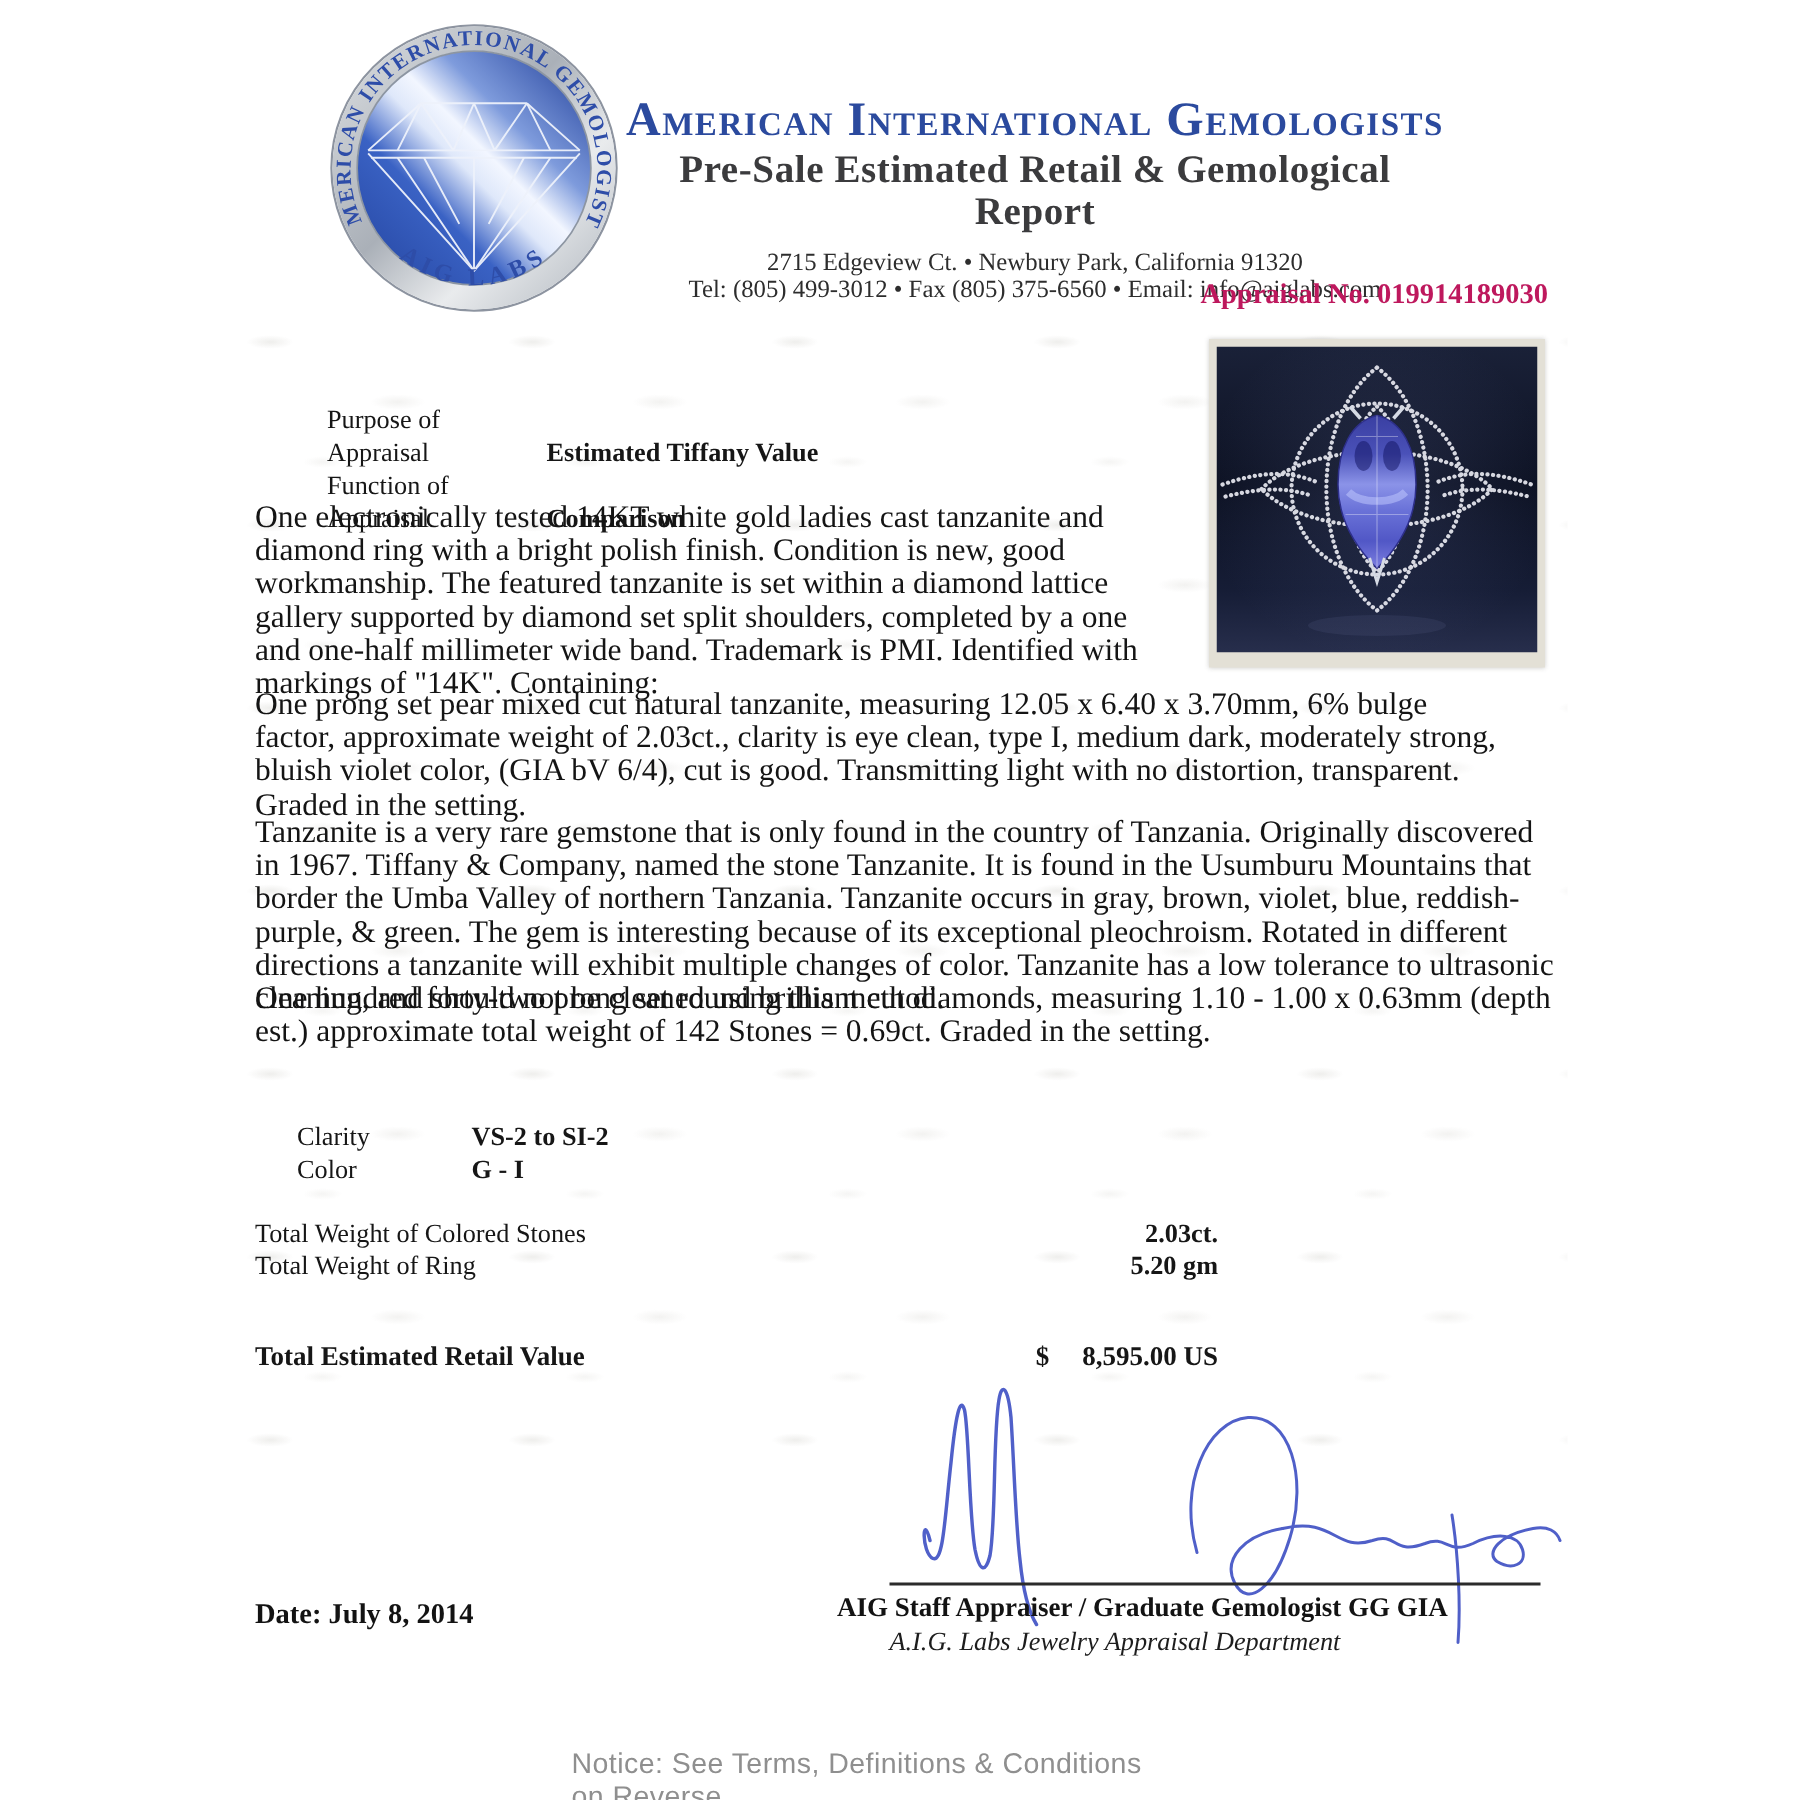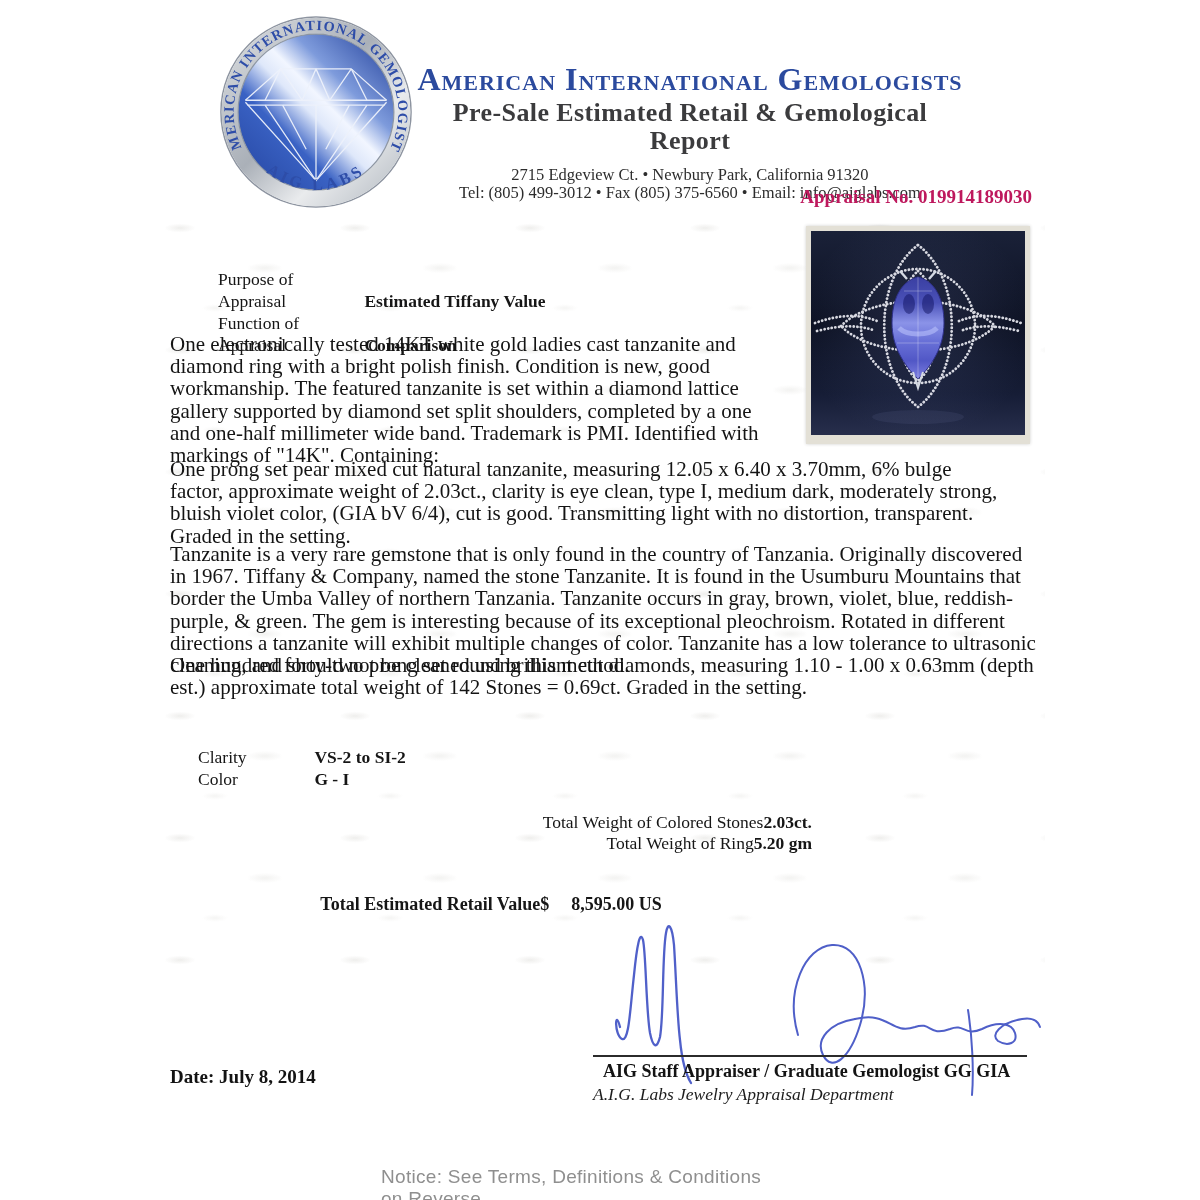--- a/index.html
+++ b/index.html
@@ -45,31 +45,31 @@
   .meta .value{font-weight:bold;}
   .para{position:absolute;font-size:21px;line-height:22.2px;color:#141414;}
   .p1{left:170px;top:333px;width:598px;}
   .p2{left:170px;top:458px;width:840px;}
   .p3{left:170px;top:543px;width:868px;}
   .p4{left:170px;top:654px;width:880px;}
   .grades{position:absolute;left:198px;top:747px;font-size:17.5px;line-height:21.5px;}
   .grades .label{display:inline-block;width:112px;}
   .grades .value{font-weight:bold;}
   .totals{position:absolute;left:170px;top:812px;width:642px;font-size:17.5px;line-height:21.4px;}
-  .trow{display:flex;justify-content:flex-end;}
+  .trow{display:flex;justify-content:space-between;}
   .trow .tvalue{font-weight:bold;}
   .retail{
     position:absolute;left:170px;top:894px;width:642px;
-    display:flex;justify-content:center;
+    display:flex;justify-content:space-between;
     font-weight:bold;font-size:18px;
   }
   .retail .money{display:flex;gap:22px;}
   .sig-svg{position:absolute;left:560px;top:915px;width:500px;height:200px;}
   .sig-line{position:absolute;left:593px;top:1055px;width:434px;border-top:2px solid #2b2b2b;}
-  .sig-title{position:absolute;left:603px;top:1061px;width:450px;font-weight:bold;font-size:18px;white-space:nowrap;color:#131313;}
+  .sig-title{position:absolute;left:558px;top:1061px;width:450px;font-weight:bold;font-size:18px;white-space:nowrap;color:#131313;}
   .sig-dept{position:absolute;left:593px;top:1084px;font-style:italic;font-size:17.5px;color:#1d1d1d;}
   .date-line{position:absolute;left:170px;top:1066px;font-weight:bold;font-size:19px;color:#131313;}
   .notice{
     position:absolute;left:381px;top:1166px;width:400px;text-align:left;
     font-family:"Liberation Sans", sans-serif;font-size:19px;color:#8f8f8f;letter-spacing:0.3px;
   }
 </style>
 </head>
 <body>
 

